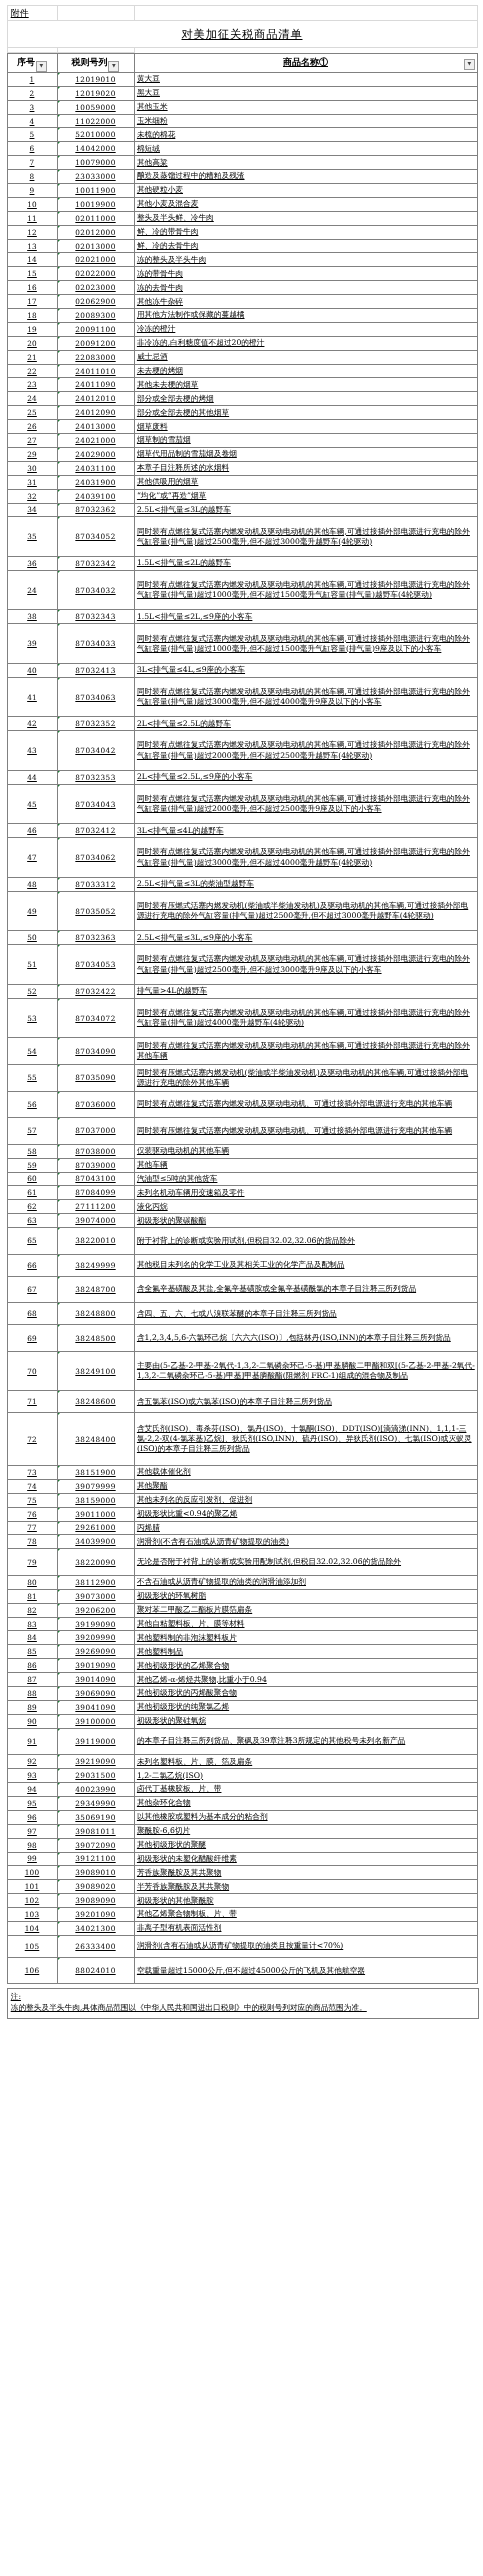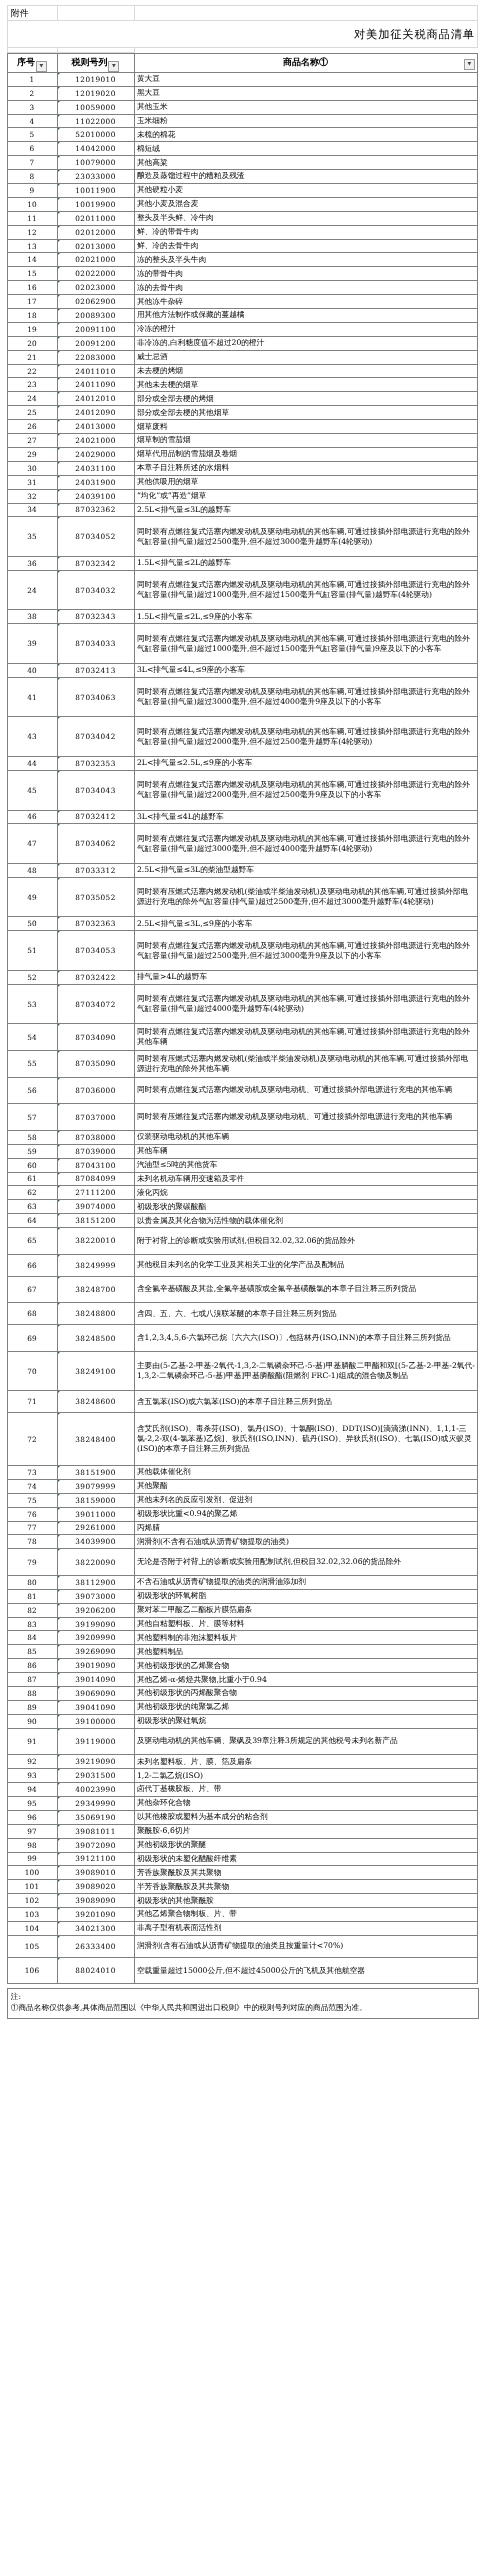--- a/index.html
+++ b/index.html
@@ -11,20 +11,21 @@
   body {
     font-family: "DejaVu Sans", "Liberation Sans", sans-serif;
     width: 484px;
     color: #000000;
     -webkit-font-smoothing: none;
   }
   .sheet {
     width: 392px;
     box-sizing: border-box;
     padding: 4.8px 6.5px 8px 6.5px;
+    text-decoration: underline;
   }
   table {
     border-collapse: collapse;
     table-layout: fixed;
     width: 471px;
   }
   col.c-seq { width: 50px; }
   col.c-code { width: 77px; }
   col.c-name { width: 343px; }
 
@@ -41,21 +42,21 @@
     font-family: "DejaVu Serif", "Liberation Serif", serif;
     text-align: left;
     padding-left: 3.2px;
   }
 
   
   .title-row td {
     border: 0.8px solid #d9d9d9;
     border-top: none;
     height: 24px;
-    text-align: right;
+    text-align: center;
     vertical-align: middle;
     font-size: 11.3px;
     font-weight: normal;
     letter-spacing: 0.8px;
     font-family: "DejaVu Sans", "Liberation Sans", sans-serif;
   }
 
   
   .spacer-row td {
     border: 0.8px solid #d9d9d9;
@@ -407,20 +408,25 @@
         <tr class="r-single">
           <td class="seq">40</td>
           <td class="code">87032413</td>
           <td class="name">3L&lt;排气量≤4L,≤9座的小客车</td>
         </tr>
         <tr class="r-tall">
           <td class="seq">41</td>
           <td class="code">87034063</td>
           <td class="name">同时装有点燃往复式活塞内燃发动机及驱动电动机的其他车辆,可通过接插外部电源进行充电的除外气缸容量(排气量)超过3000毫升,但不超过4000毫升9座及以下的小客车</td>
         </tr>
+        <tr class="r-single">
+          <td class="seq">42</td>
+          <td class="code">87032352</td>
+          <td class="name">2L&lt;排气量≤2.5L的越野车</td>
+        </tr>
         <tr class="r-tall">
           <td class="seq">43</td>
           <td class="code">87034042</td>
           <td class="name">同时装有点燃往复式活塞内燃发动机及驱动电动机的其他车辆,可通过接插外部电源进行充电的除外气缸容量(排气量)超过2000毫升,但不超过2500毫升越野车(4轮驱动)</td>
         </tr>
         <tr class="r-single">
           <td class="seq">44</td>
           <td class="code">87032353</td>
           <td class="name">2L&lt;排气量≤2.5L,≤9座的小客车</td>
         </tr>
@@ -511,25 +517,20 @@
         </tr>
         <tr class="r-single">
           <td class="seq">62</td>
           <td class="code">27111200</td>
           <td class="name">液化丙烷</td>
         </tr>
         <tr class="r-single">
           <td class="seq">63</td>
           <td class="code">39074000</td>
           <td class="name">初级形状的聚碳酸酯</td>
-        </tr>
-        <tr class="r-single">
-          <td class="seq">64</td>
-          <td class="code">38151200</td>
-          <td class="name">以贵金属及其化合物为活性物的载体催化剂</td>
         </tr>
         <tr class="r-med">
           <td class="seq">65</td>
           <td class="code">38220010</td>
           <td class="name">附于衬背上的诊断或实验用试剂,但税目32.02,32.06的货品除外</td>
         </tr>
         <tr class="r-pad">
           <td class="seq">66</td>
           <td class="code">38249999</td>
           <td class="name">其他税目未列名的化学工业及其相关工业的化学产品及配制品</td>
@@ -650,21 +651,21 @@
           <td class="name">其他初级形状的纯聚氯乙烯</td>
         </tr>
         <tr class="r-single">
           <td class="seq">90</td>
           <td class="code">39100000</td>
           <td class="name">初级形状的聚硅氧烷</td>
         </tr>
         <tr class="r-med">
           <td class="seq">91</td>
           <td class="code">39119000</td>
-          <td class="name">及驱动电动机的其他车辆、聚砜及39章注释3所规定的其他税号未列名新产品</td>
+          <td class="name">的本章子目注释三所列货品、聚砜及39章注释3所规定的其他税号未列名新产品</td>
         </tr>
         <tr class="r-single">
           <td class="seq">92</td>
           <td class="code">39219090</td>
           <td class="name">未列名塑料板、片、膜、箔及扁条</td>
         </tr>
         <tr class="r-single">
           <td class="seq">93</td>
           <td class="code">29031500</td>
           <td class="name">1,2-二氯乙烷(ISO)</td>
@@ -738,20 +739,20 @@
   </table>
 
   <table class="note-table">
     <colgroup>
         <col style="width:471px">
       </colgroup>
     <tbody>
       <tr>
         <td>
           <span class="note-line">注:</span>
-          <span class="note-line">①商品名称仅供参考,具体商品范围以《中华人民共和国进出口税则》中的税则号列对应的商品范围为准。</span>
+          <span class="note-line">冻的整头及半头牛肉,具体商品范围以《中华人民共和国进出口税则》中的税则号列对应的商品范围为准。</span>
         </td>
       </tr>
     </tbody>
   </table>
 
 </div>
 
 
 </body></html>

